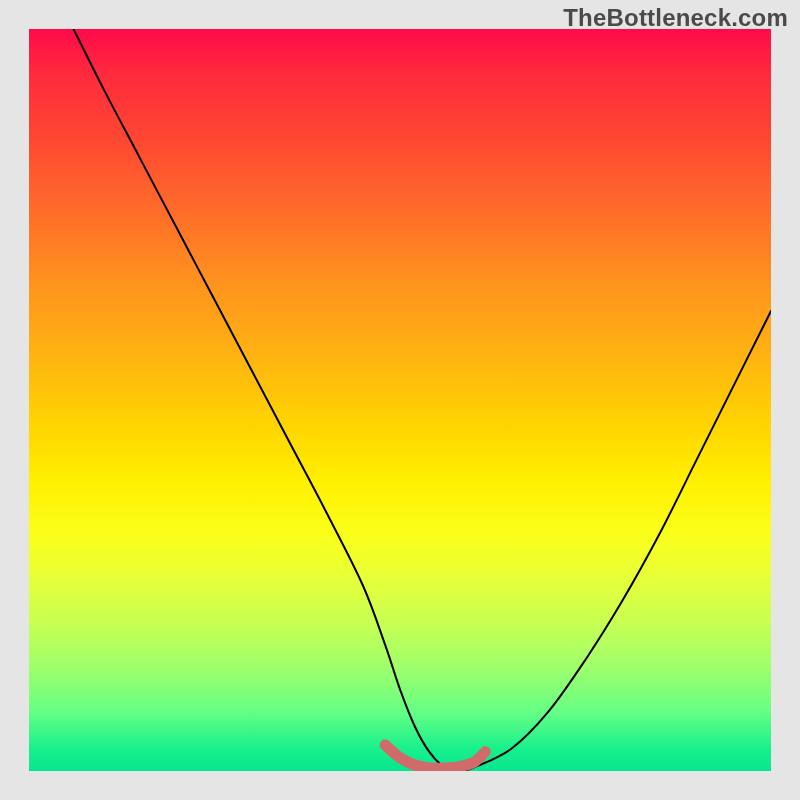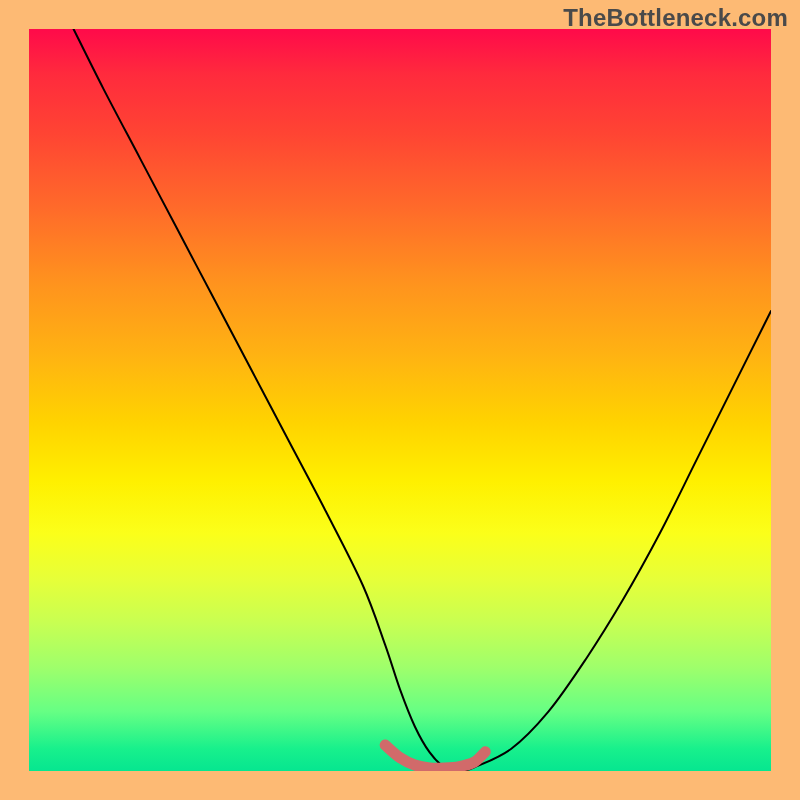--- a/index.html
+++ b/index.html
@@ -10,21 +10,21 @@
     background: #000;
     overflow: hidden;
     font-family: Arial, Helvetica, sans-serif;
   }
   .frame {
     position: absolute;
     left: 0;
     top: 0;
     width: 800px;
     height: 800px;
-    background: #fdba74;
+    background: #e5e5e5;
   }
   .plot {
     position: absolute;
     left: 29px;
     top: 29px;
     width: 742px;
     height: 742px;
     
     background: linear-gradient(
       to bottom,

